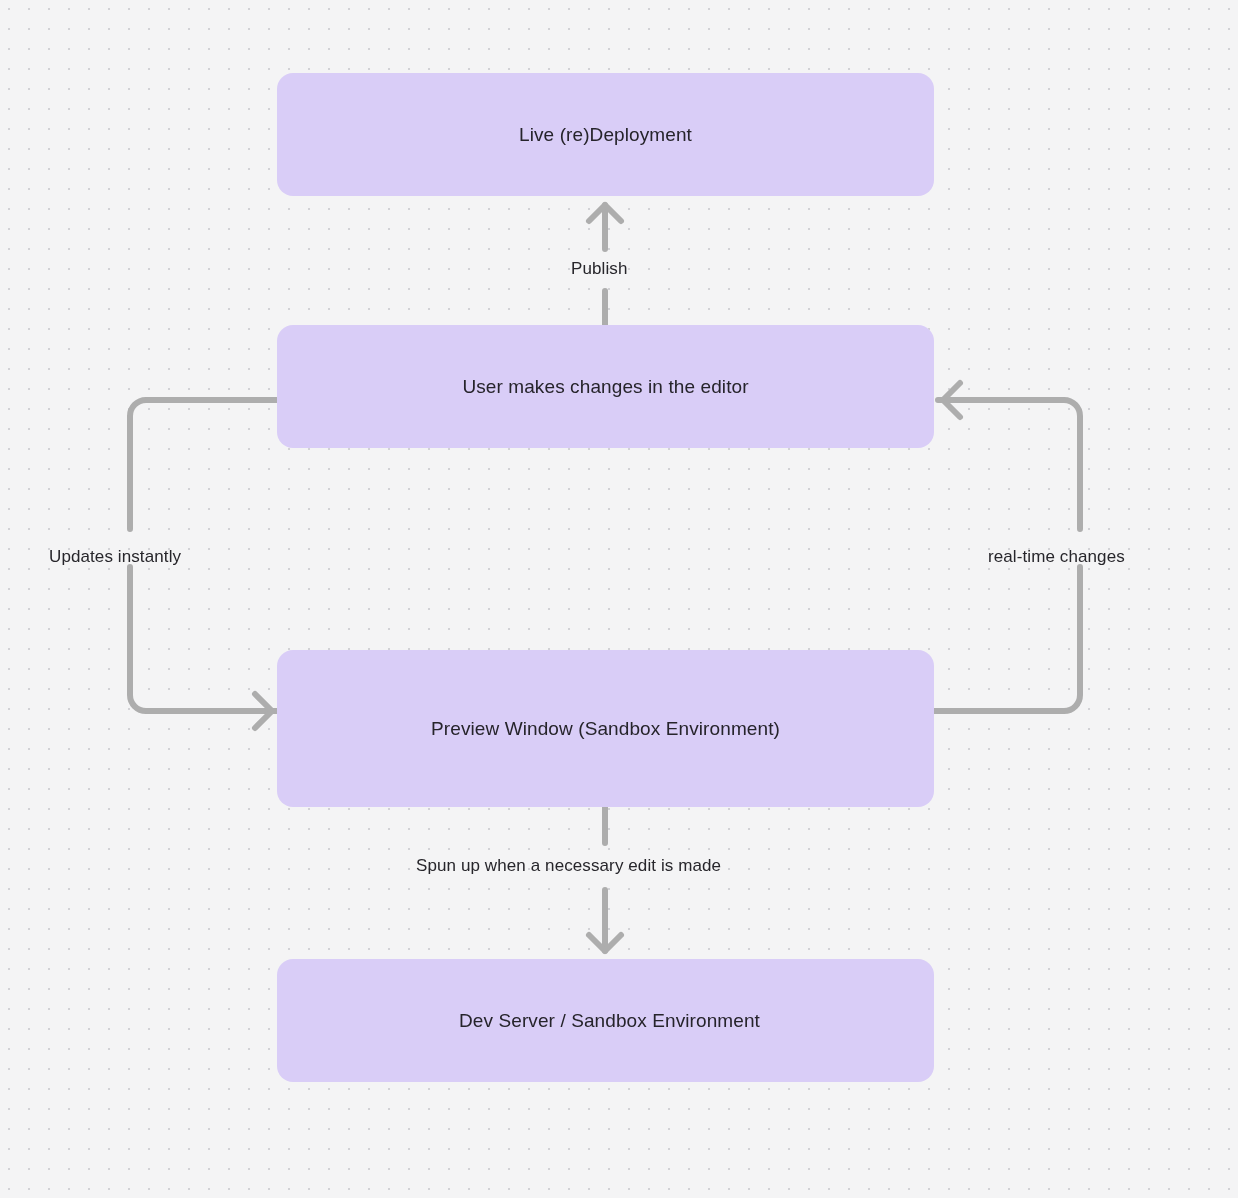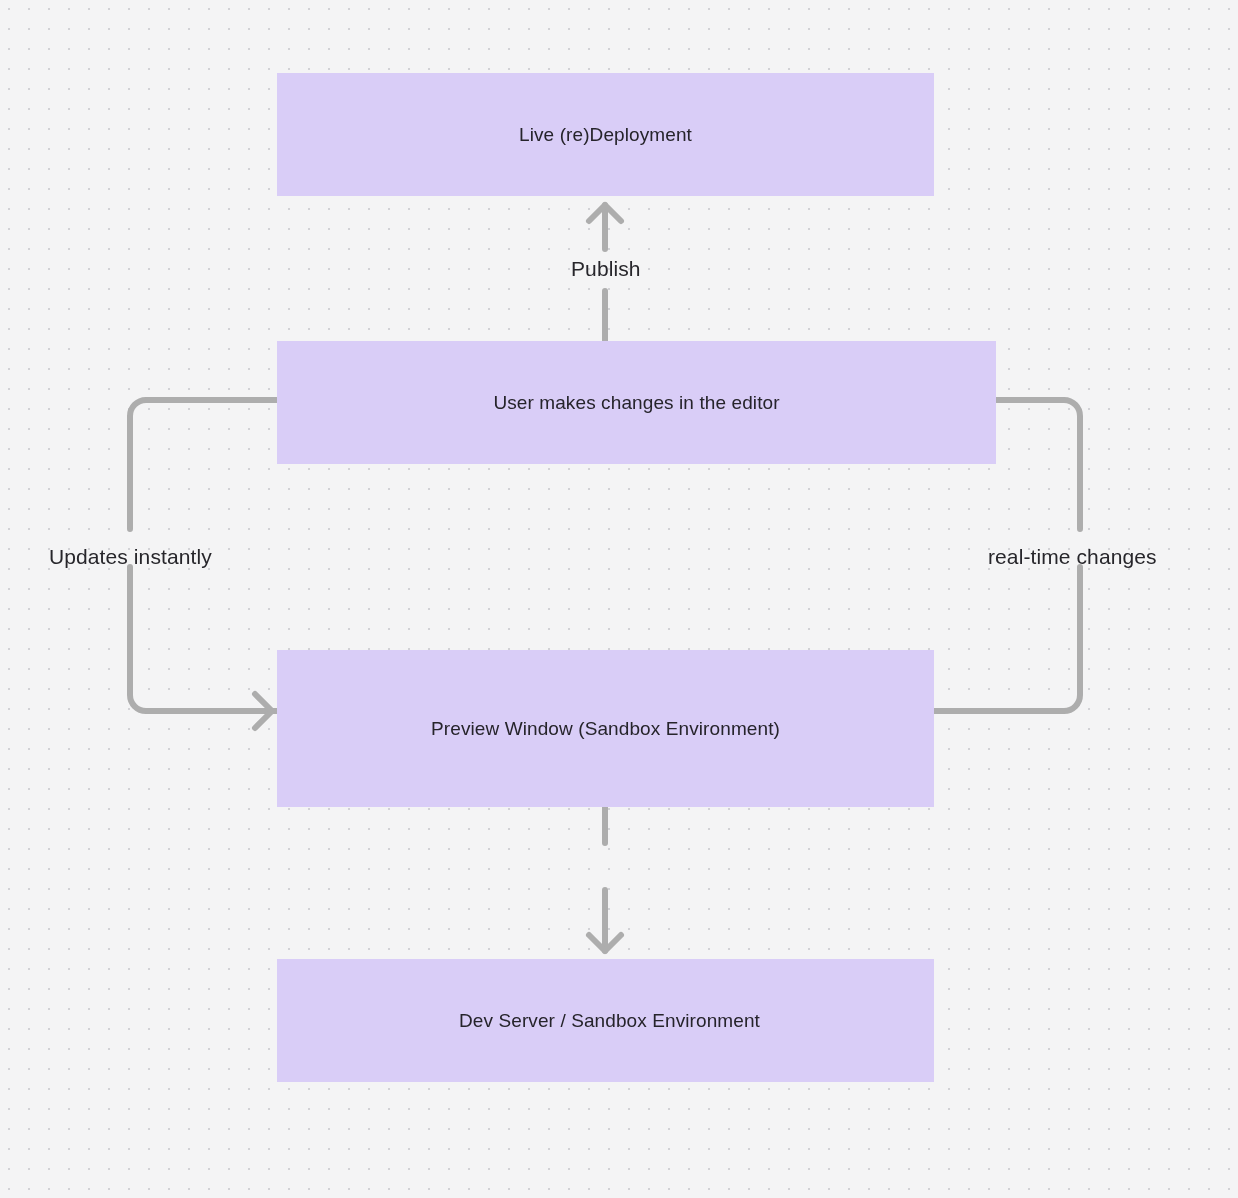--- a/index.html
+++ b/index.html
@@ -32,42 +32,42 @@
     height: 1198px;
     pointer-events: none;
   }
 
   .node {
     position: absolute;
     box-sizing: border-box;
     display: flex;
     align-items: center;
     justify-content: center;
-    border-radius: 0;
+    border-radius: 16px;
     background-color: #d9cdf7;
     color: #26242b;
     font-size: 19px;
     font-family: "Liberation Sans", sans-serif;
     letter-spacing: 0.1px;
     text-align: center;
   }
 
   .edge-label {
     position: absolute;
     color: #27262b;
-    font-size: 21px;
+    font-size: 17px;
     font-family: "Liberation Sans", sans-serif;
     white-space: nowrap;
     letter-spacing: 0.1px;
     line-height: 20px;
   }
 
   
   #node-deploy  { left: 277px; top: 73px;  width: 657px; height: 123px; }
-  #node-editor  { left: 277px; top: 341px; width: 719px; height: 123px; }
+  #node-editor  { left: 277px; top: 325px; width: 657px; height: 123px; }
   #node-preview { left: 277px; top: 650px; width: 657px; height: 157px; }
   #node-devserver { left: 277px; top: 959px; width: 657px; height: 123px; padding-left: 8px; }
 
   
   #label-publish   { left: 571px; top: 259px; }
   #label-updates   { left: 49px;  top: 547px; }
   #label-feedback  { left: 988px; top: 547px; }
   #label-spun      { left: 416px; top: 856px; }
 </style>
 </head>
@@ -121,14 +121,15 @@
   <div class="node" id="node-devserver">
     <span>Dev Server / Sandbox Environment</span>
   </div>
 
   <div class="edge-label" id="label-publish">Publish</div>
 
   <div class="edge-label" id="label-updates">Updates instantly</div>
 
   <div class="edge-label" id="label-feedback">real-time changes</div>
 
+  <div class="edge-label" id="label-spun">Spun up when a necessary edit is made</div>
 
 </div>
 
 </body></html>

